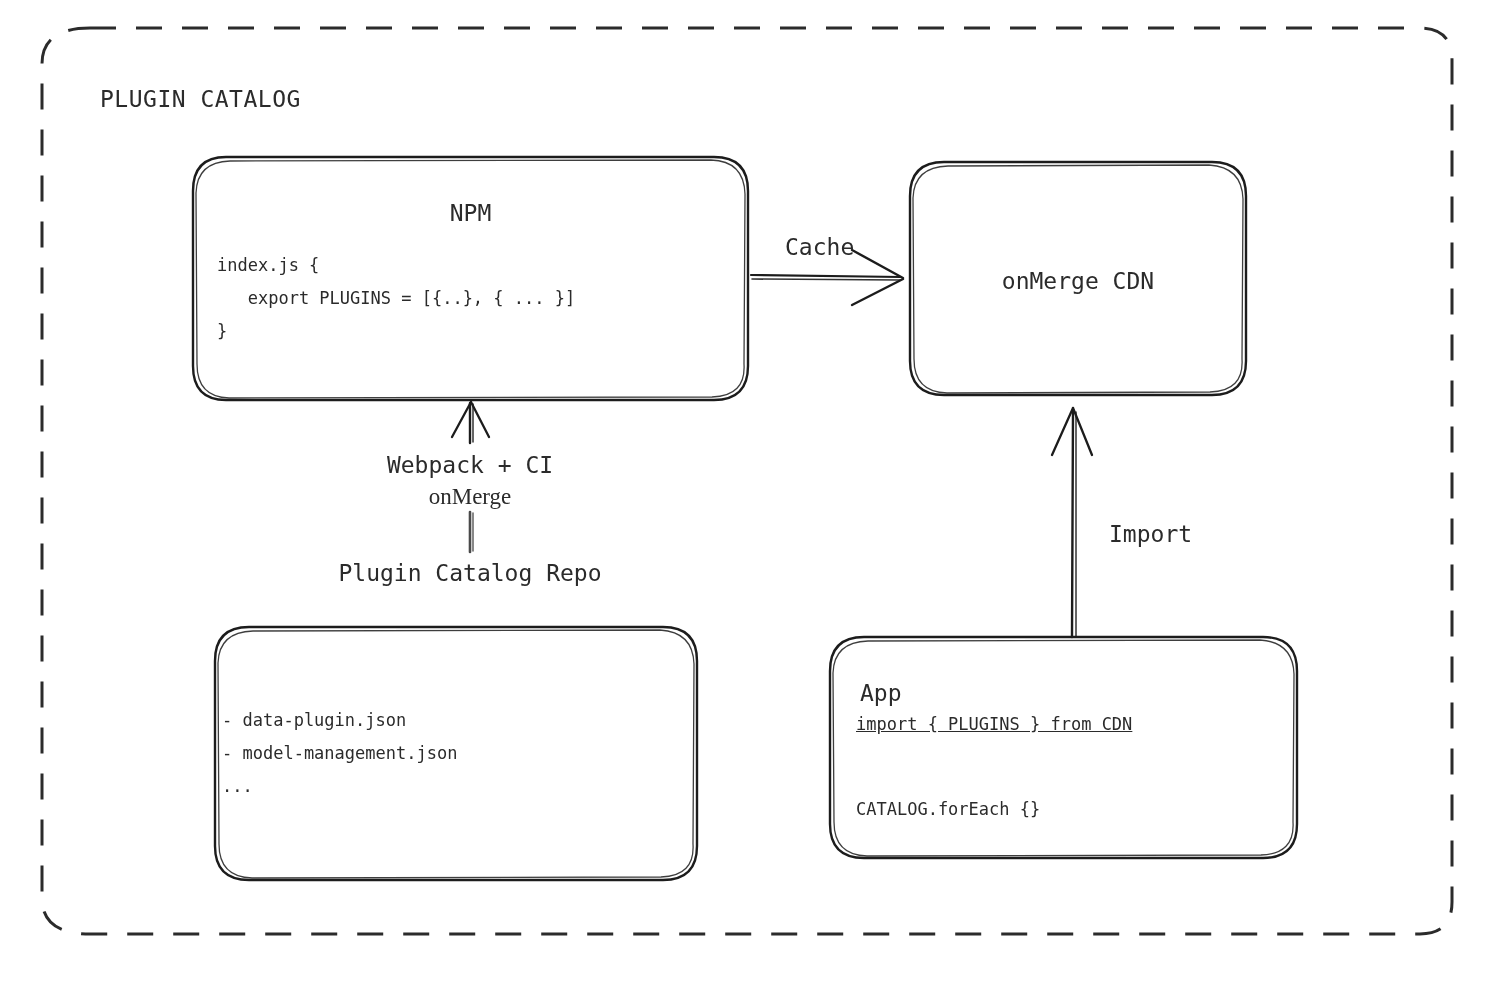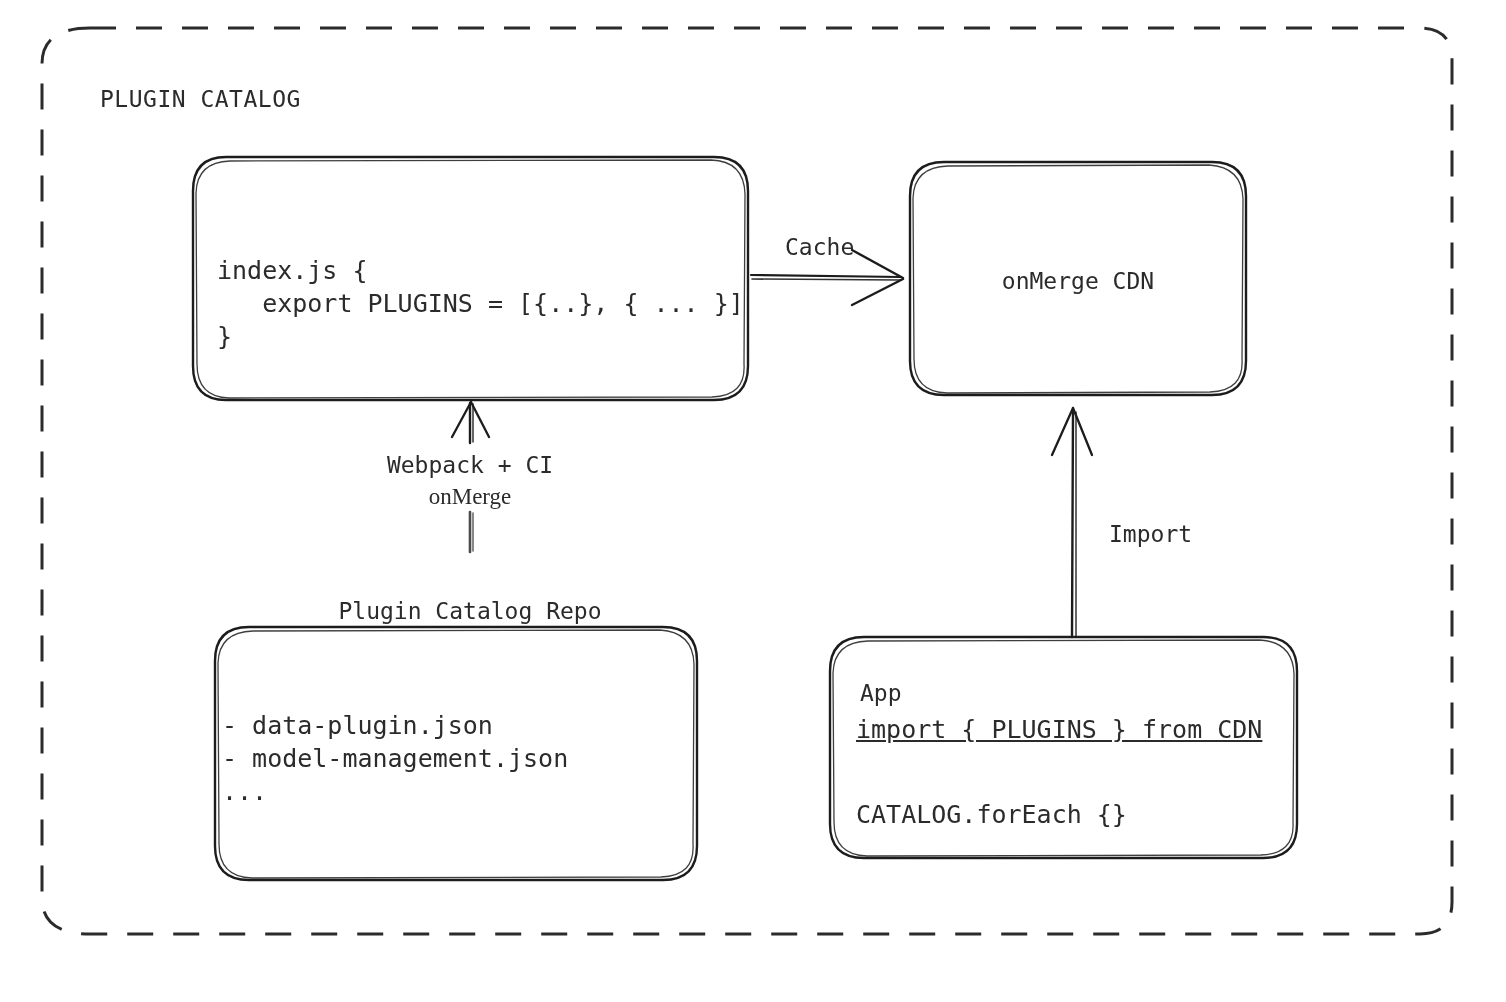--- a/index.html
+++ b/index.html
@@ -36,21 +36,21 @@
   }
   .group-title {
     font-size: 23px;
     letter-spacing: 0.5px;
   }
   .node-title {
     font-size: 23px;
     text-align: center;
   }
   .code {
-    font-size: 25px;
+    font-size: 17px;
   }
   .edge-label {
     font-size: 23px;
     text-align: center;
   }
   .center {
     text-align: center;
   }
 </style>
 </head>
@@ -104,32 +104,33 @@
       <path d="M 1072 637 L 1073 410" fill="none" stroke="#1c1c1c" stroke-width="2.4" stroke-linecap="round"></path>
       <path d="M 1076 636 L 1076 412" fill="none" stroke="#1c1c1c" stroke-width="1.5" stroke-linecap="round" opacity="0.9"></path>
       <path d="M 1073 408 L 1052 455" fill="none" stroke="#1c1c1c" stroke-width="2.3" stroke-linecap="round"></path>
       <path d="M 1073 408 L 1092 455" fill="none" stroke="#1c1c1c" stroke-width="2.3" stroke-linecap="round"></path>
     </g>
 
   </svg>
 
   <div class="txt group-title" style="left:100px; top:83px;">PLUGIN CATALOG</div>
 
+  <div class="txt node-title center" style="left:193px; top:197px; width:555px;">NPM</div>
   <div class="txt code" style="left:217px; top:253px;">index.js {</div>
   <div class="txt code" style="left:217px; top:286px;">   export PLUGINS = [{..}, { ... }]</div>
   <div class="txt code" style="left:217px; top:319px;">}</div>
 
   <div class="txt node-title center" style="left:910px; top:265px; width:336px;">onMerge CDN</div>
 
   <div class="txt edge-label" style="left:785px; top:199px;margin-top:32px;">Cache</div>
 
   <div class="txt edge-label center" style="left:320px; top:449px; width:300px;">Webpack + CI</div>
   <div class="txt edge-label center" style="left:320px; top:481px; width:300px;font-family:Liberation Serif, serif;">onMerge</div>
 
-  <div class="txt node-title center" style="left:220px; top:595px; width:500px;">Plugin Catalog Repo</div>
+  <div class="txt node-title center" style="left:220px; top:557px; width:500px;">Plugin Catalog Repo</div>
 
   <div class="txt code" style="left:222px; top:708px;">- data-plugin.json</div>
   <div class="txt code" style="left:222px; top:741px;">- model-management.json</div>
   <div class="txt code" style="left:222px; top:774px;">...</div>
 
   <div class="txt edge-label" style="left:1109px; top:518px;">Import</div>
 
   <div class="txt node-title" style="left:860px; top:677px;">App</div>
   <div class="txt code" style="left:856px; top:712px;text-decoration:underline;">import { PLUGINS } from CDN</div>
   <div class="txt code" style="left:856px; top:797px;">CATALOG.forEach {}</div>

